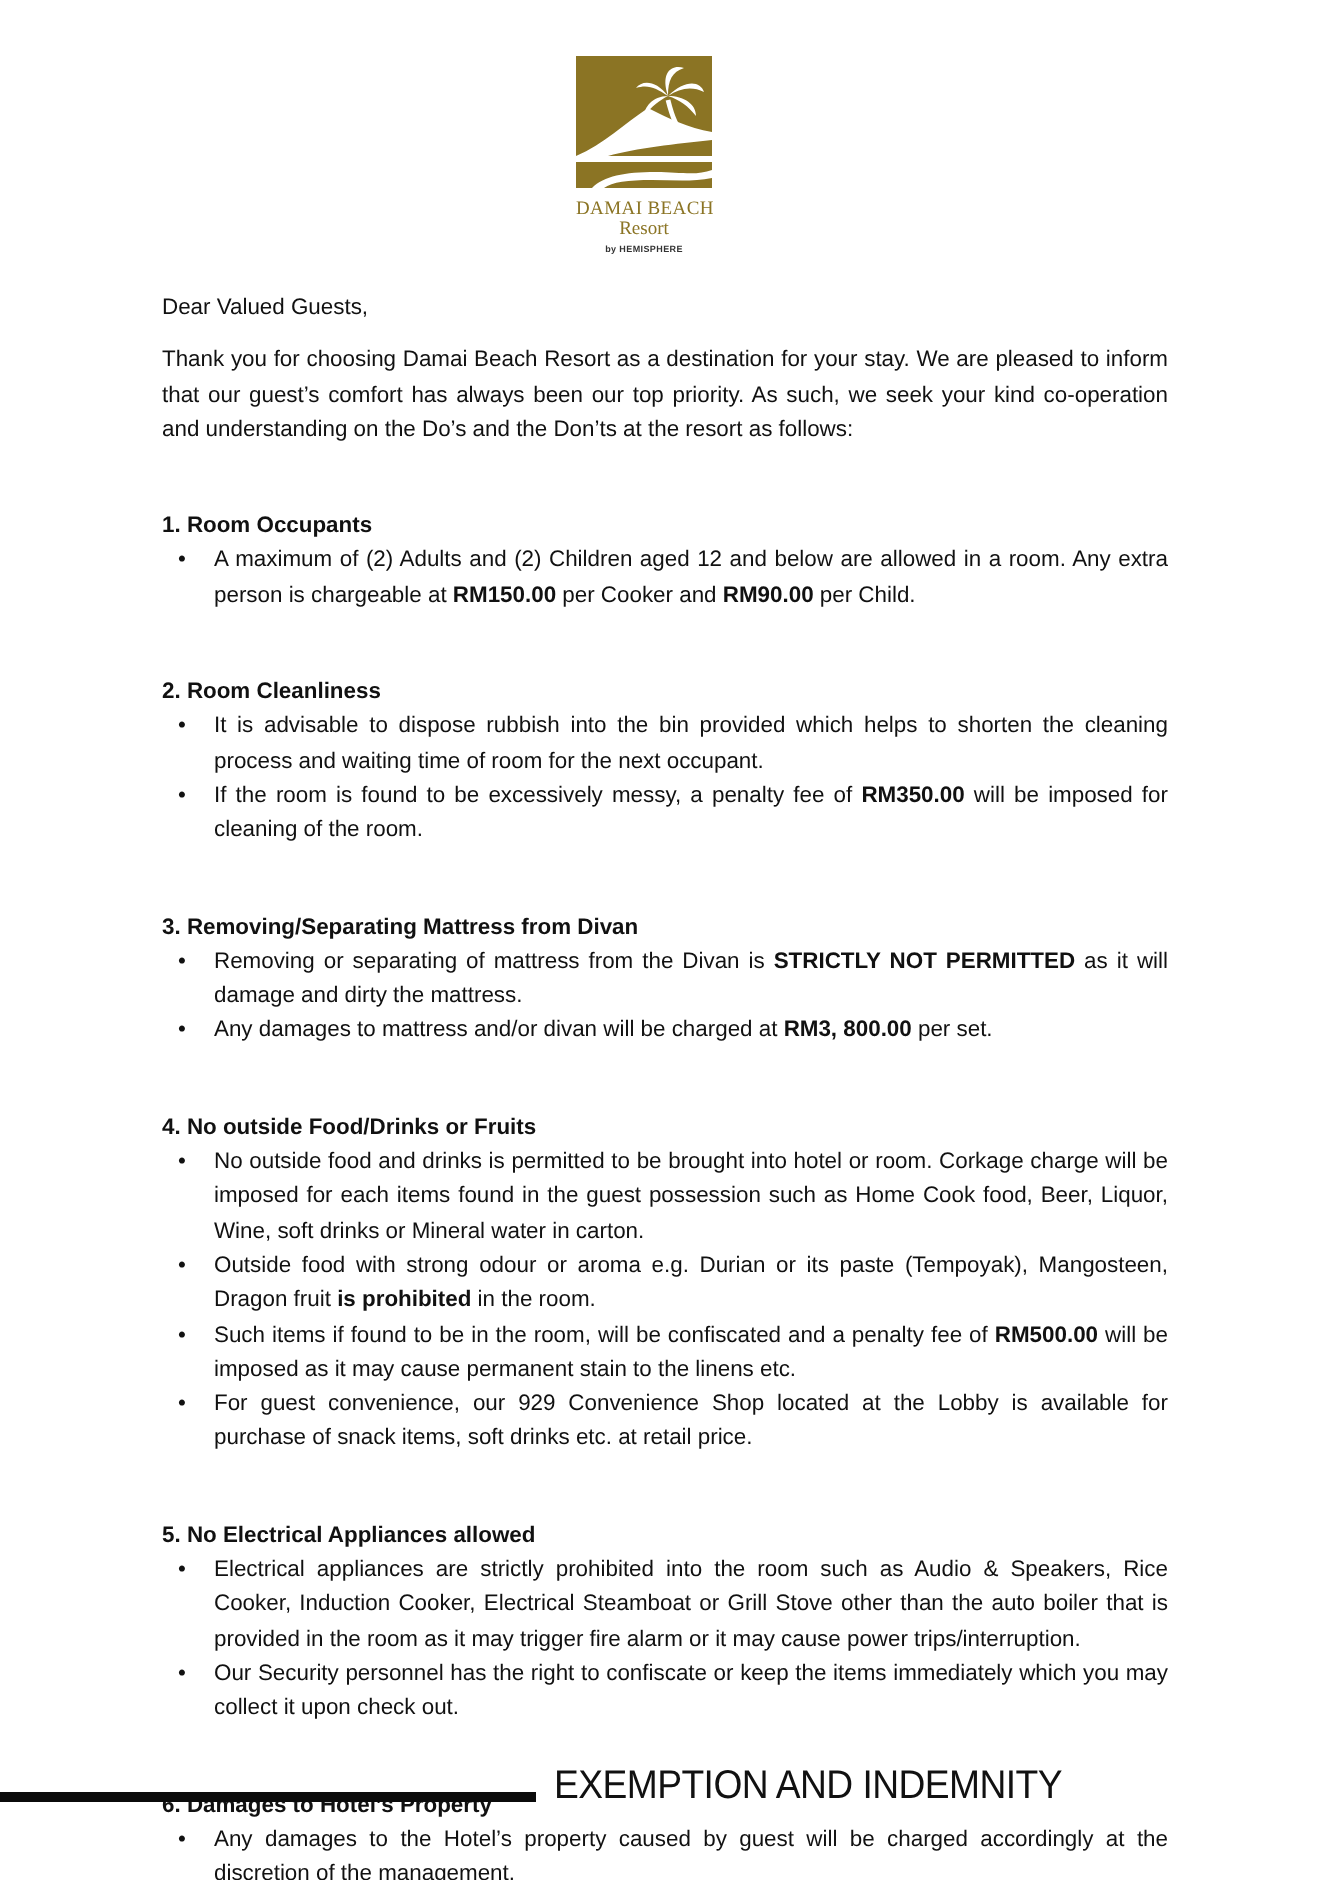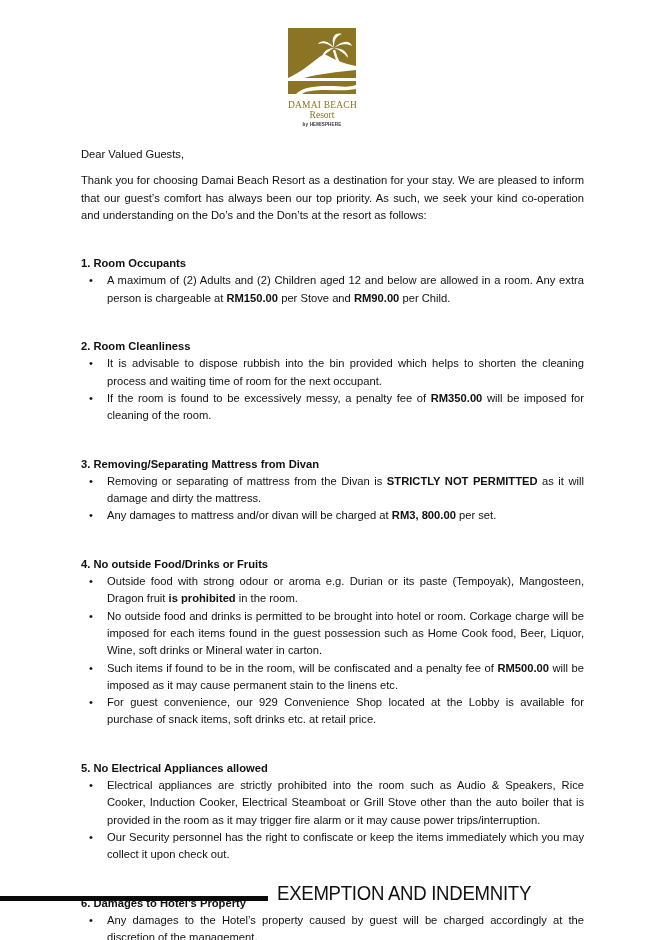--- a/index.html
+++ b/index.html
@@ -51,42 +51,42 @@
   <div class="logo-by">by HEMISPHERE</div>
 </div>
 
 <div class="doc">
   <p class="greeting">Dear Valued Guests,</p>
   <p class="intro">Thank you for choosing Damai Beach Resort as a destination for your stay.  We are pleased to inform that our guest’s comfort has always been our top priority. As such, we seek your kind co-operation and understanding on the Do’s and the Don’ts at the resort as follows:</p>
   <div id="sections">
       <div class="section">
         <p class="section-title">1. Room Occupants</p>
         <ul class="items">
-          <li><span>A maximum of (2) Adults and (2) Children aged 12 and below are allowed in a room. Any extra person is chargeable at </span><b>RM150.00</b><span> per Stove and </span><b>RM90.00</b><span> per Child.</span></li>
+          <li><span>A maximum of (2) Adults and (2) Children aged 12 and below are allowed in a room. Any extra person is chargeable at </span><b>RM150.00</b><span> per Cooker and </span><b>RM90.00</b><span> per Child.</span></li>
         </ul>
       </div>
       <div class="section">
         <p class="section-title">2. Room Cleanliness</p>
         <ul class="items">
           <li><span>It is advisable to dispose rubbish into the bin provided which helps to shorten the cleaning process and waiting time of room for the next occupant.</span></li>
           <li><span> If the room is found to be excessively messy, a penalty fee of </span><b>RM350.00</b><span> will be imposed for cleaning of the room.</span></li>
         </ul>
       </div>
       <div class="section">
         <p class="section-title">3. Removing/Separating Mattress from Divan</p>
         <ul class="items">
           <li><span>Removing or separating of mattress from the Divan is </span><b>STRICTLY NOT PERMITTED</b><span> as it will damage and dirty the mattress.</span></li>
           <li><span>Any damages to mattress and/or divan will be charged at </span><b>RM3, 800.00</b><span> per set.</span></li>
         </ul>
       </div>
       <div class="section">
         <p class="section-title">4.   No outside Food/Drinks or Fruits</p>
         <ul class="items">
+          <li><span>No outside food and drinks is permitted to be brought into hotel or room. Corkage charge will be imposed for each items found in the guest possession such as Home Cook food, Beer, Liquor, Wine, soft drinks or Mineral water in carton.</span></li>
           <li><span>Outside food with strong odour or aroma e.g. Durian or its paste (Tempoyak), Mangosteen, Dragon fruit </span><b>is prohibited</b><span> in the room.</span></li>
-          <li><span>No outside food and drinks is permitted to be brought into hotel or room. Corkage charge will be imposed for each items found in the guest possession such as Home Cook food, Beer, Liquor, Wine, soft drinks or Mineral water in carton.</span></li>
           <li><span>Such items if found to be in the room, will be confiscated and a penalty fee of </span><b>RM500.00</b><span> will be imposed as it may cause permanent stain to the linens etc.</span></li>
           <li><span>For guest convenience, our 929 Convenience Shop located at the Lobby is available for purchase of snack items, soft drinks etc. at retail price.</span></li>
         </ul>
       </div>
       <div class="section">
         <p class="section-title">5. No Electrical Appliances allowed</p>
         <ul class="items">
           <li><span>Electrical appliances are strictly prohibited into the room such as Audio &amp; Speakers, Rice Cooker, Induction Cooker, Electrical Steamboat or Grill Stove other than the auto boiler that is provided in the room as it may trigger fire alarm or it may cause power trips/interruption.</span></li>
           <li><span>Our Security personnel has the right to confiscate or keep the items immediately which you may collect it upon check out.</span></li>
         </ul>

